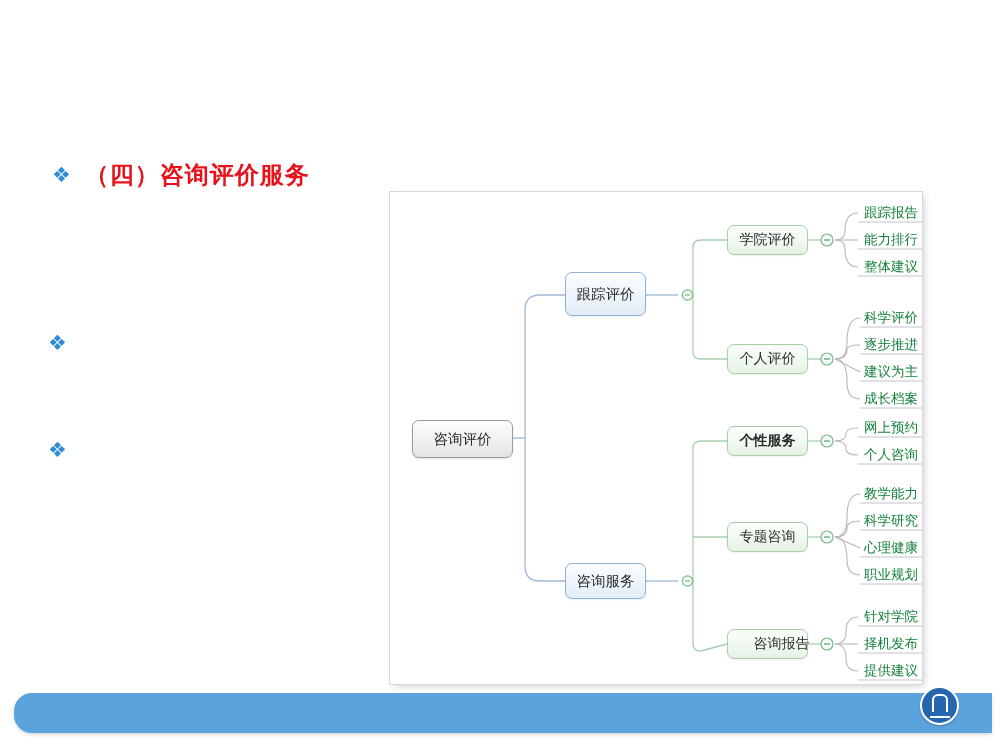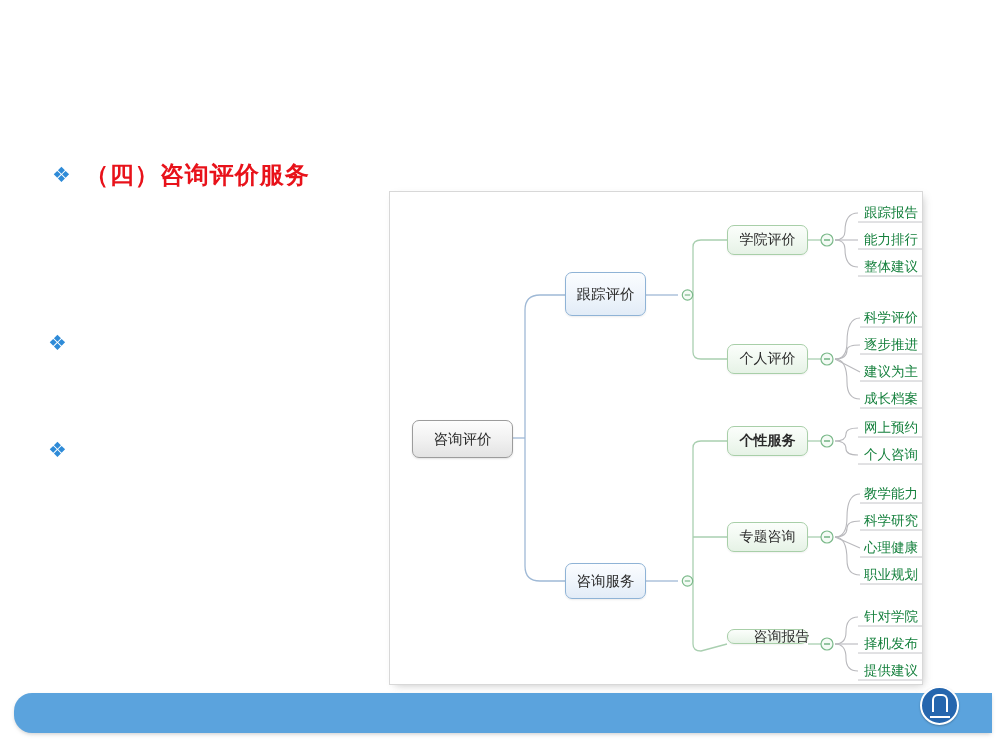--- a/index.html
+++ b/index.html
@@ -283,21 +283,21 @@
 
     <div class="node node-root" style="left:22px;top:228px;width:101px;height:38px;">咨询评价</div>
 
     <div class="node node-branch" style="left:175px;top:80px;width:81px;height:44px;">跟踪评价</div>
     <div class="node node-branch" style="left:175px;top:371px;width:81px;height:36px;text-align:center;">咨询服务</div>
 
     <div class="node node-sub" style="left:337px;top:33px;width:81px;height:30px;">学院评价</div>
     <div class="node node-sub" style="left:337px;top:152px;width:81px;height:30px;">个人评价</div>
     <div class="node node-sub" style="left:337px;top:234px;width:81px;height:30px;font-weight:bold;">个性服务</div>
     <div class="node node-sub" style="left:337px;top:330px;width:81px;height:30px;">专题咨询</div>
-    <div class="node node-sub" style="left:337px;top:437px;width:81px;height:15px;padding-left:28px;">咨询报告</div>
+    <div class="node node-sub" style="left:337px;top:437px;width:81px;height:30px;padding-left:28px;">咨询报告</div>
 
     <div class="leaf" style="left:470px;top:12px;width:62px;">跟踪报告</div>
     <div class="leaf" style="left:470px;top:39px;width:62px;">能力排行</div>
     <div class="leaf" style="left:470px;top:66px;width:62px;">整体建议</div>
 
     <div class="leaf" style="left:470px;top:117px;width:62px;">科学评价</div>
     <div class="leaf" style="left:470px;top:144px;width:62px;">逐步推进</div>
     <div class="leaf" style="left:470px;top:171px;width:62px;">建议为主</div>
     <div class="leaf" style="left:470px;top:198px;width:62px;">成长档案</div>
 

